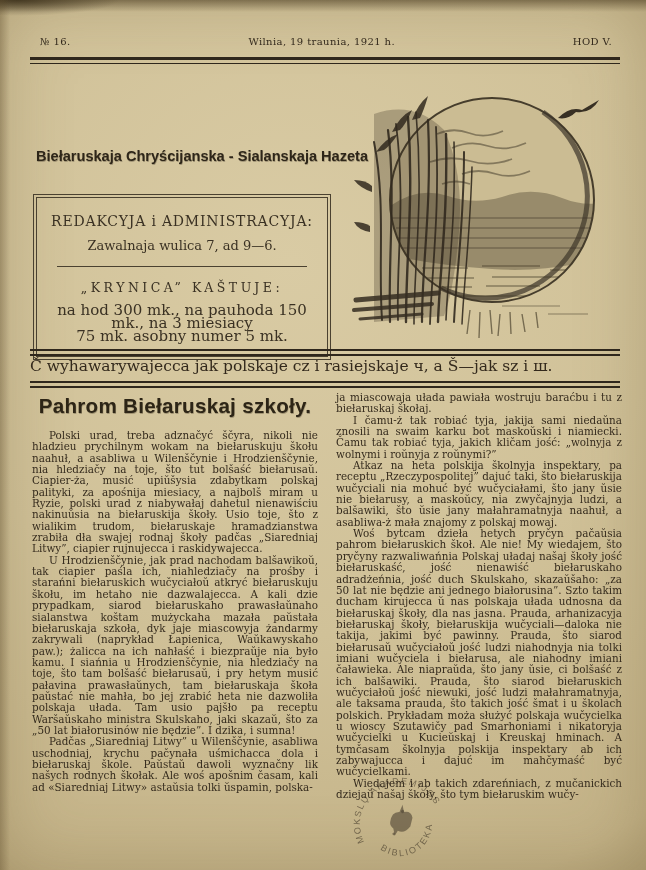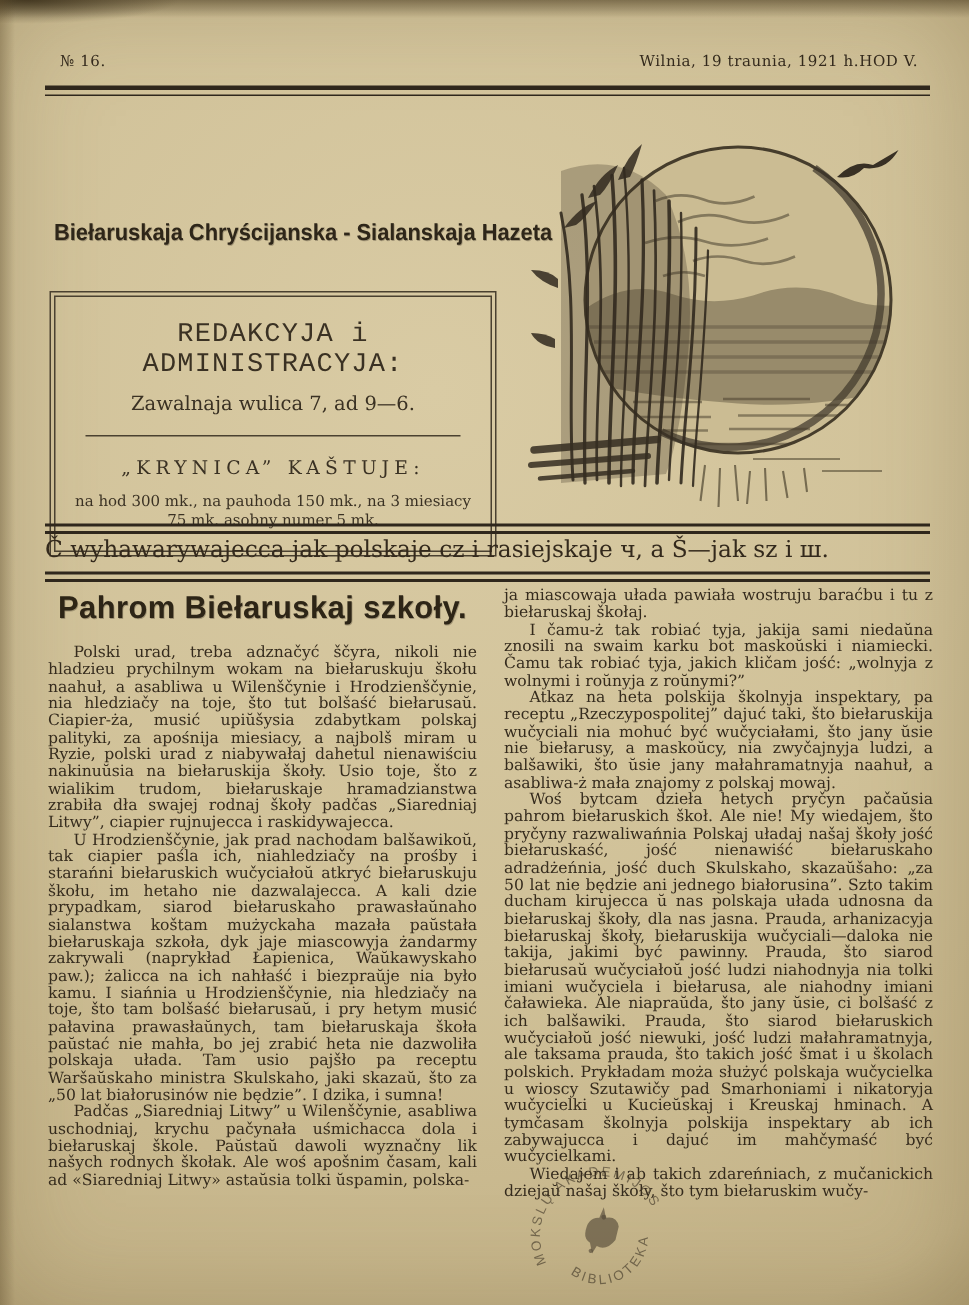--- a/index.html
+++ b/index.html
@@ -13,41 +13,41 @@
   }
   .page::before{content:"";position:absolute;left:0;top:0;right:0;height:12px;
     background:linear-gradient(rgba(70,55,28,.55),rgba(70,55,28,0));pointer-events:none;}
   .page::after{content:"";position:absolute;left:0;top:0;bottom:0;width:10px;
     background:linear-gradient(90deg,rgba(90,72,40,.35),rgba(90,72,40,0));pointer-events:none;}
   .corner-smudge{position:absolute;top:0;left:0;width:120px;height:16px;
     background:radial-gradient(ellipse at 15% 0%, rgba(40,30,12,.65), rgba(40,30,12,0) 70%);}
 
   .header-row{position:absolute;top:36px;left:40px;right:34px;display:flex;align-items:baseline;
     font-size:10px;letter-spacing:.4px;color:#33291c;}
-  .header-row .mid{flex:1;text-align:right;}
+  .header-row .mid{flex:1;text-align:center;}
 
   .rule-heavy{position:absolute;left:30px;right:26px;top:57px;height:3px;
     border-top:3px solid #2f271c;border-bottom:1px solid #2f271c;}
 
   .masthead-title{position:absolute;top:62px;left:38px;width:330px;
     font-size:57px;font-weight:bold;letter-spacing:7px;color:#2b241a;
     font-family:"DejaVu Serif", serif; text-shadow:1px 1px 0 rgba(43,36,26,.25);}
   .masthead-sub{position:absolute;top:147px;left:36px;white-space:nowrap;
     font-family:"Liberation Sans", sans-serif;font-weight:bold;font-size:15.5px;
     transform:scaleX(.94);transform-origin:left center;color:#2e2619;
     text-shadow:.5px .5px 0 rgba(46,38,25,.3);}
 
   .info-box{position:absolute;top:197px;left:36px;width:292px;box-sizing:border-box;
     border:1px solid #4a4130;outline:1px solid #4a4130;outline-offset:2px;
     text-align:center;padding:15px 8px 13px;color:#3a3123;}
-  .ib-line1{font-size:18px;letter-spacing:.8px;font-family:Liberation Mono, monospace;}
+  .ib-line1{font-size:14px;letter-spacing:.8px;}
   .ib-line2{font-size:13px;margin-top:9px;}
   .ib-divider{border:none;border-top:1px solid #4a4130;margin:13px 12px;}
   .ib-line3{font-size:12.5px;letter-spacing:3.5px;}
-  .ib-rates{font-size:10px;margin-top:9px;line-height:13px;}
+  .ib-rates{font-size:15px;margin-top:9px;line-height:13px;}
 
   .illustration{position:absolute;top:72px;left:352px;}
 
   .rule-double{position:absolute;left:30px;right:26px;height:3px;
     border-top:2px solid #2f271c;border-bottom:2px solid #2f271c;}
   .pron-note{position:absolute;top:357px;left:30px;right:26px;text-align:left;
     font-size:15.5px;color:#33291c;}
 
   .columns{position:absolute;top:392px;left:32px;right:24px;display:flex;gap:18px;}
   .col{flex:1;min-width:0;}

